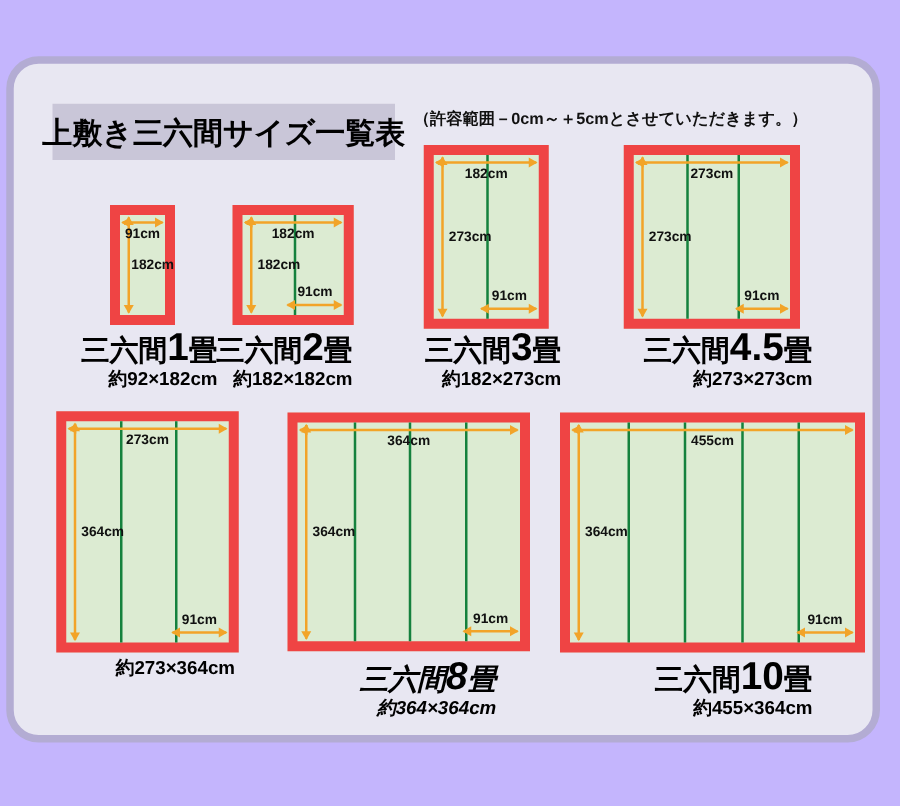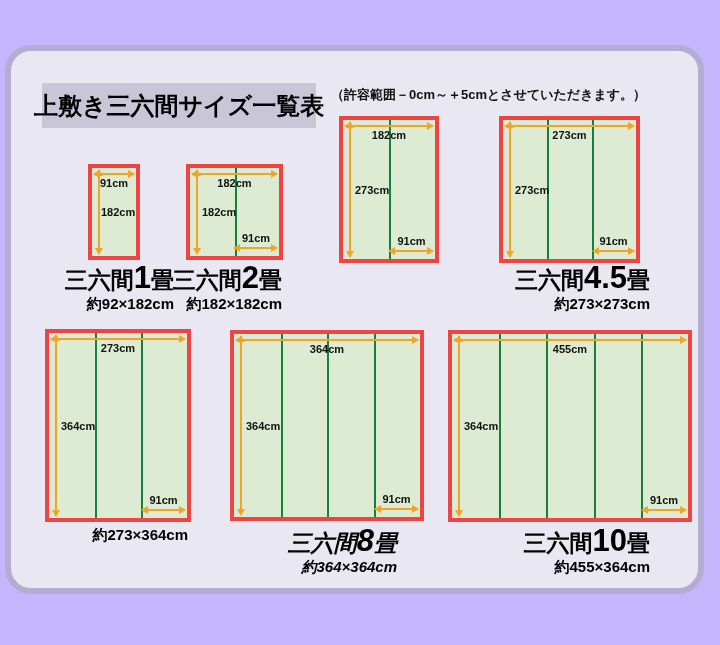--- a/index.html
+++ b/index.html
@@ -16,21 +16,21 @@
     background:#c9c6d8; display:flex; align-items:center; justify-content:center;
     font-size:24px; font-weight:bold; color:#000; white-space:nowrap;
   }
 
   .note {
     position:absolute; left:331px; top:86px; font-size:13px; font-weight:600;
     color:#111; white-space:nowrap;
   }
 
   .mat {
-    position:absolute; background:#dcebd2; border:4px solid #ef4444;
+    position:absolute; background:#dcebd2; border:8px solid #ef4444;
   }
   .divider { position:absolute; top:0; bottom:0; width:2px; background:#15813d; }
 
   .arrow-h { position:absolute; height:2px; background:#f2a428; }
   .arrow-h::before {
     content:""; position:absolute; left:-1px; top:-3px; width:0; height:0;
     border-top:4px solid transparent; border-bottom:4px solid transparent;
     border-right:7px solid #f2a428;
   }
   .arrow-h::after {
@@ -104,20 +104,24 @@
 
   <div class="mat" style="left:339px; top:116px; width:100px; height:147px;">
     <div class="divider" style="left:50%;"></div>
     <div class="arrow-h atop"></div>
     <div class="arrow-v aside"></div>
     <div class="arrow-h apanel" style="width:44px;"></div>
     <div class="dim dim-top">182cm</div>
     <div class="dim dim-side">273cm</div>
     <div class="dim dim-panel" style="width:47px;">91cm</div>
   </div>
+  <div class="mat-label" style="left:329px; top:263px; width:120px;">
+    <div class="mat-name"><span>三六間</span><span class="mat-num">3</span><span>畳</span></div>
+    <div class="mat-sub">約182×273cm</div>
+  </div>
 
   <div class="mat" style="left:499px; top:116px; width:141px; height:147px;">
     <div class="divider" style="left:33.3%;"></div>
     <div class="divider" style="left:66.6%;"></div>
     <div class="arrow-h atop"></div>
     <div class="arrow-v aside"></div>
     <div class="arrow-h apanel" style="width:41px;"></div>
     <div class="dim dim-top">273cm</div>
     <div class="dim dim-side">273cm</div>
     <div class="dim dim-panel" style="width:45px;">91cm</div>

